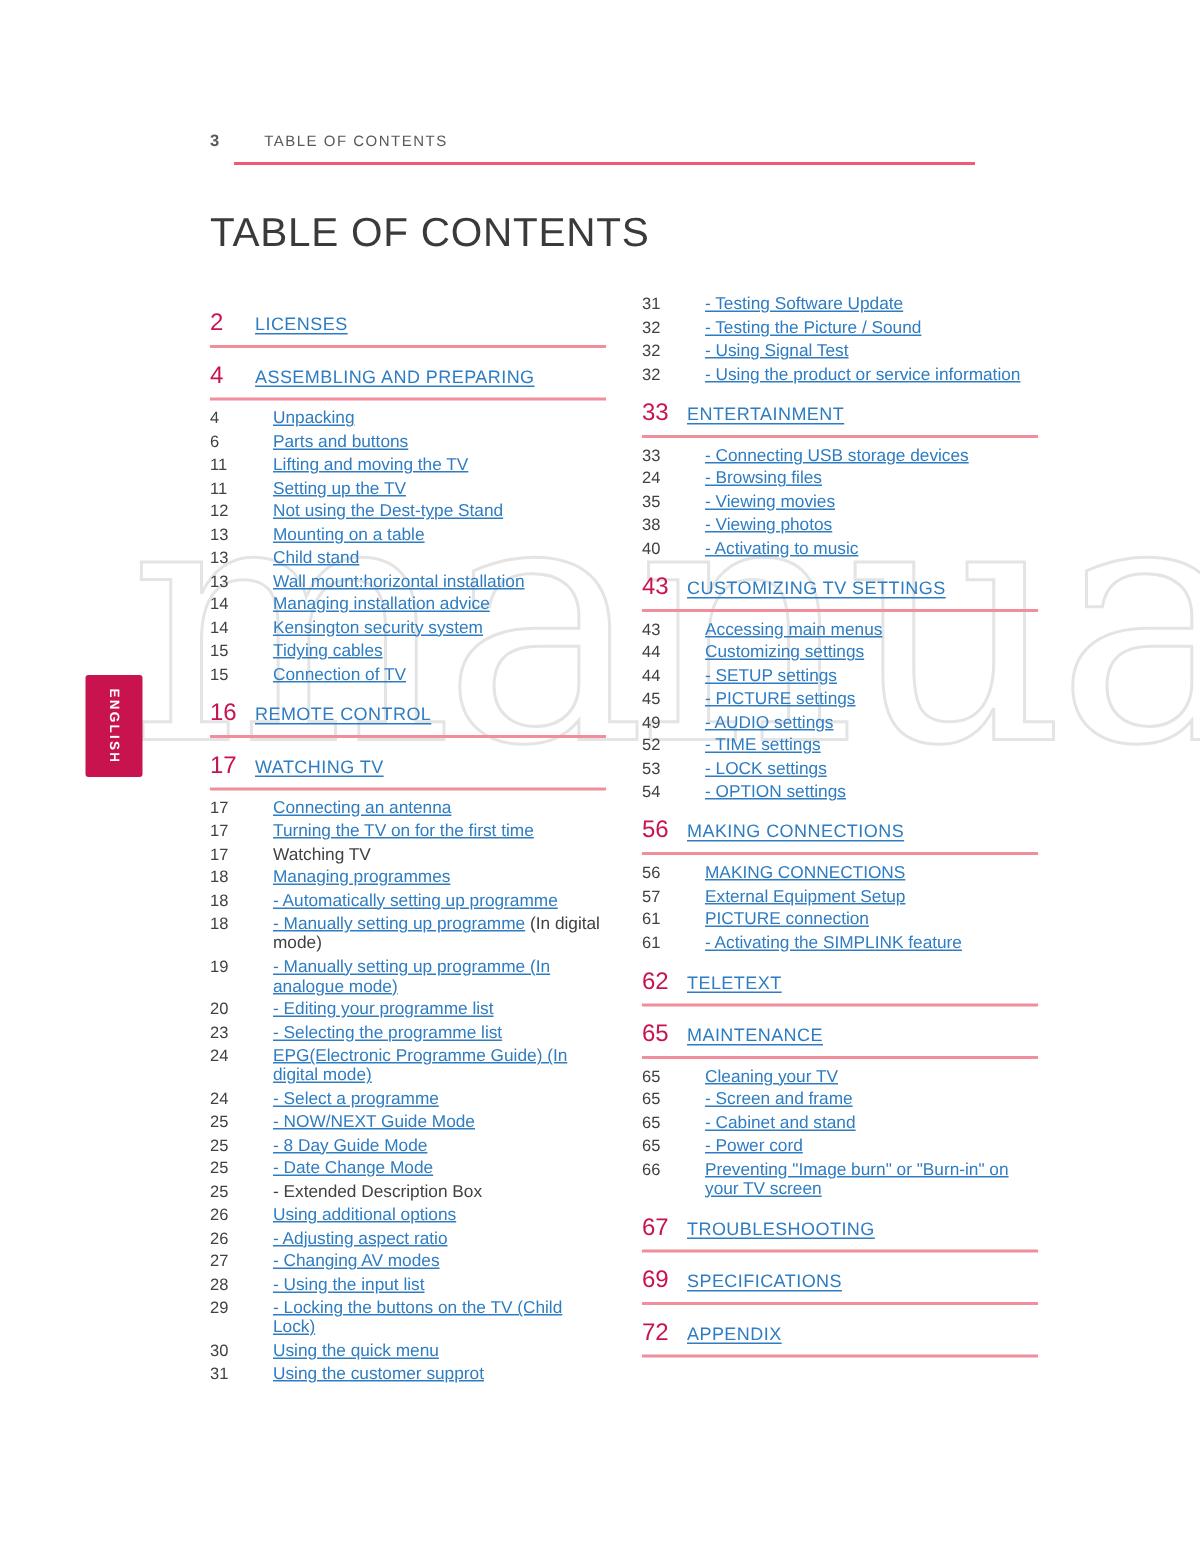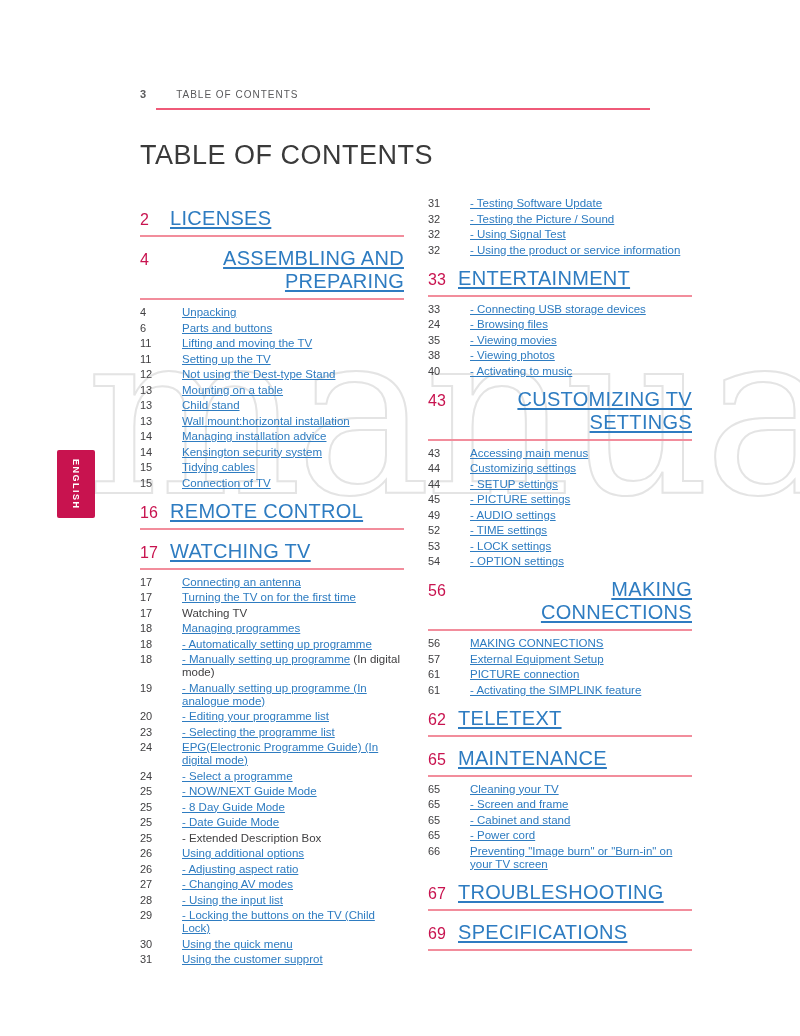--- a/index.html
+++ b/index.html
@@ -60,21 +60,21 @@
     display:flex; align-items:baseline;
     margin-top:10px; margin-bottom:6px;
     border-bottom:2px solid var(--rulePink,#f28d9c);
     padding-bottom:5px;
   }
   .toc-section .num {
     color:var(--crimson,#c8134f); font-size:16px; min-width:30px;
     flex:0 0 auto;
   }
   .toc-section .stitle {
-    color:var(--linkBlue,#2e7cc1); font-size:20px; letter-spacing:0.3px;
+    color:var(--linkBlue,#2e7cc1); font-size:12px; letter-spacing:0.3px;
     text-decoration:underline; text-underline-offset:2px; cursor:pointer;text-align:right;
   }
 
   
   .toc-item {
     display:flex; align-items:baseline; margin-bottom:2.5px;
     font-size:11.5px; line-height:13px;
   }
   .toc-item .num { color:#414042; min-width:42px; flex:0 0 auto; font-size:11px; }
   .toc-item .txtwrap { flex:1 1 auto; }
@@ -221,21 +221,21 @@
           <div class="toc-item">
             <span class="num">25</span>
             <span class="txtwrap"><span class="link">- NOW/NEXT Guide Mode</span></span>
           </div>
           <div class="toc-item">
             <span class="num">25</span>
             <span class="txtwrap"><span class="link">- 8 Day Guide Mode</span></span>
           </div>
           <div class="toc-item">
             <span class="num">25</span>
-            <span class="txtwrap"><span class="link">- Date Guide Mode</span></span>
+            <span class="txtwrap"><span class="link">- Date Change Mode</span></span>
           </div>
           <div class="toc-item">
             <span class="num">25</span>
             <span class="txtwrap"><span class="plain">- Extended Description Box</span></span>
           </div>
           <div class="toc-item">
             <span class="num">26</span>
             <span class="txtwrap"><span class="link">Using additional options</span></span>
           </div>
           <div class="toc-item">
@@ -389,17 +389,21 @@
             <span class="txtwrap"><span class="link">Preventing "Image burn" or "Burn-in" on your TV screen</span></span>
           </div>
           <div class="toc-section">
             <span class="num">67</span>
             <span class="stitle">TROUBLESHOOTING</span>
           </div>
           <div class="toc-section">
             <span class="num">69</span>
             <span class="stitle">SPECIFICATIONS</span>
           </div>
+          <div class="toc-section">
+            <span class="num">72</span>
+            <span class="stitle">APPENDIX</span>
+          </div>
         </div>
     </div>
 
   </div>
 </div>
 
 </body></html>

